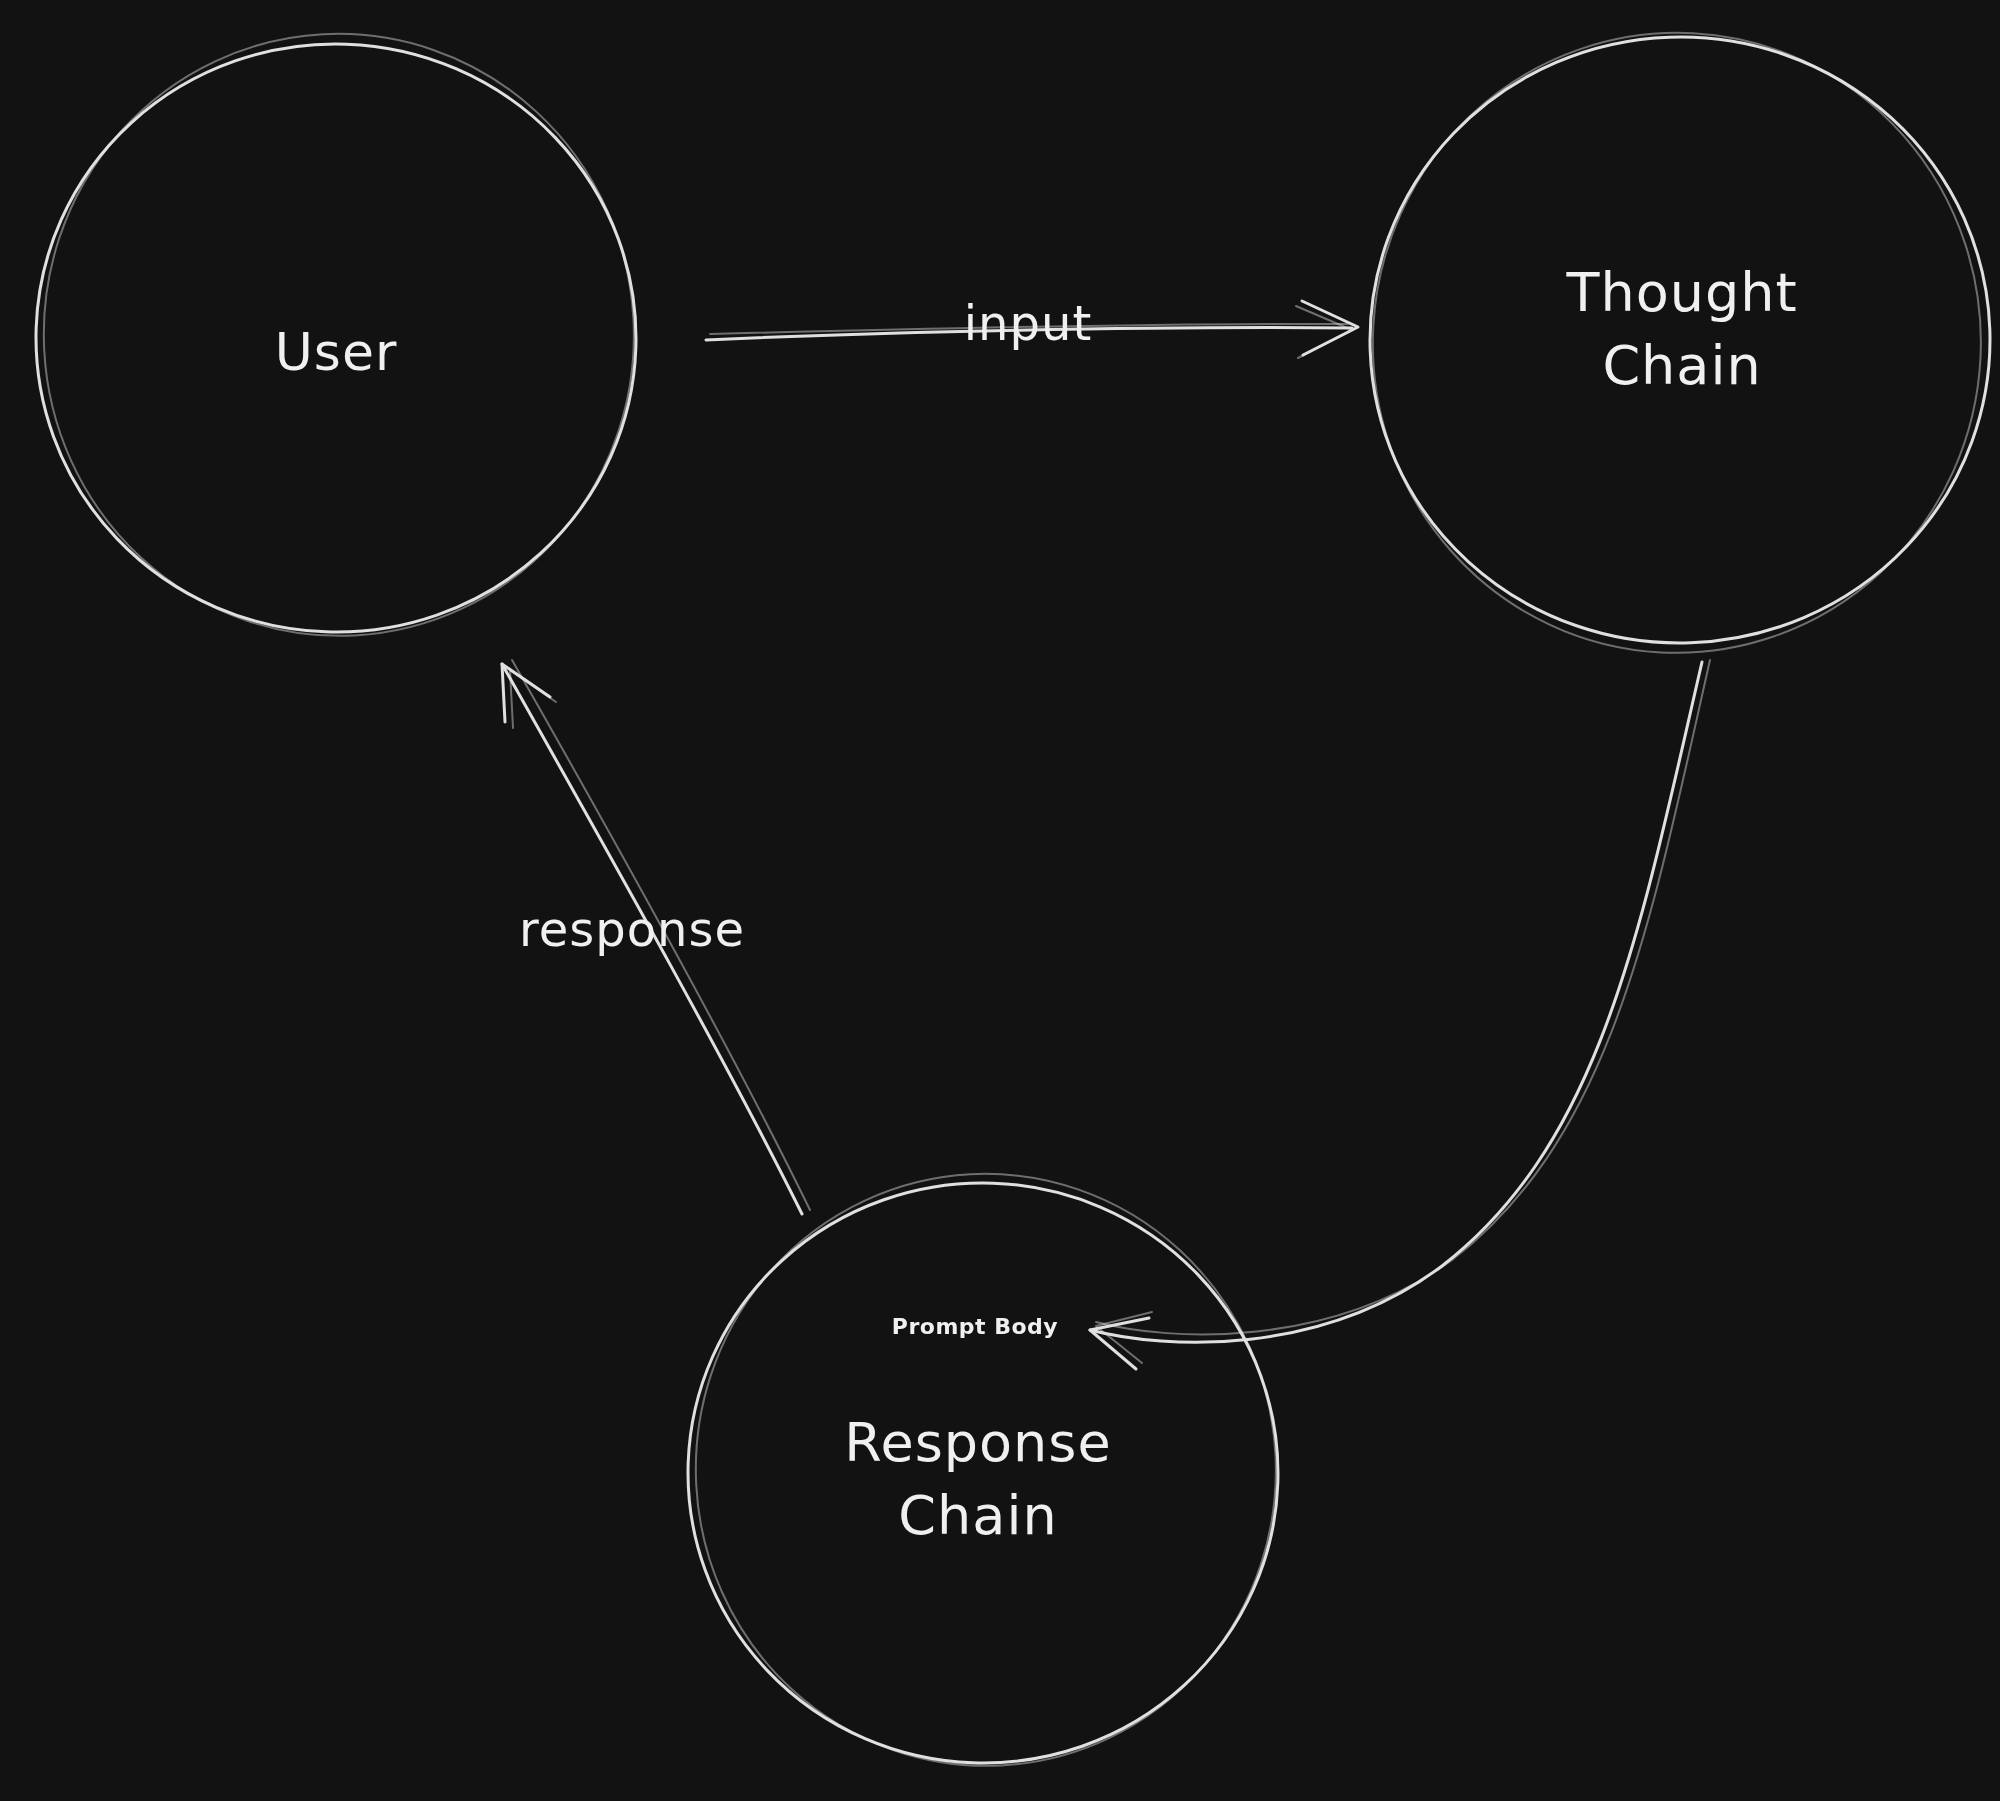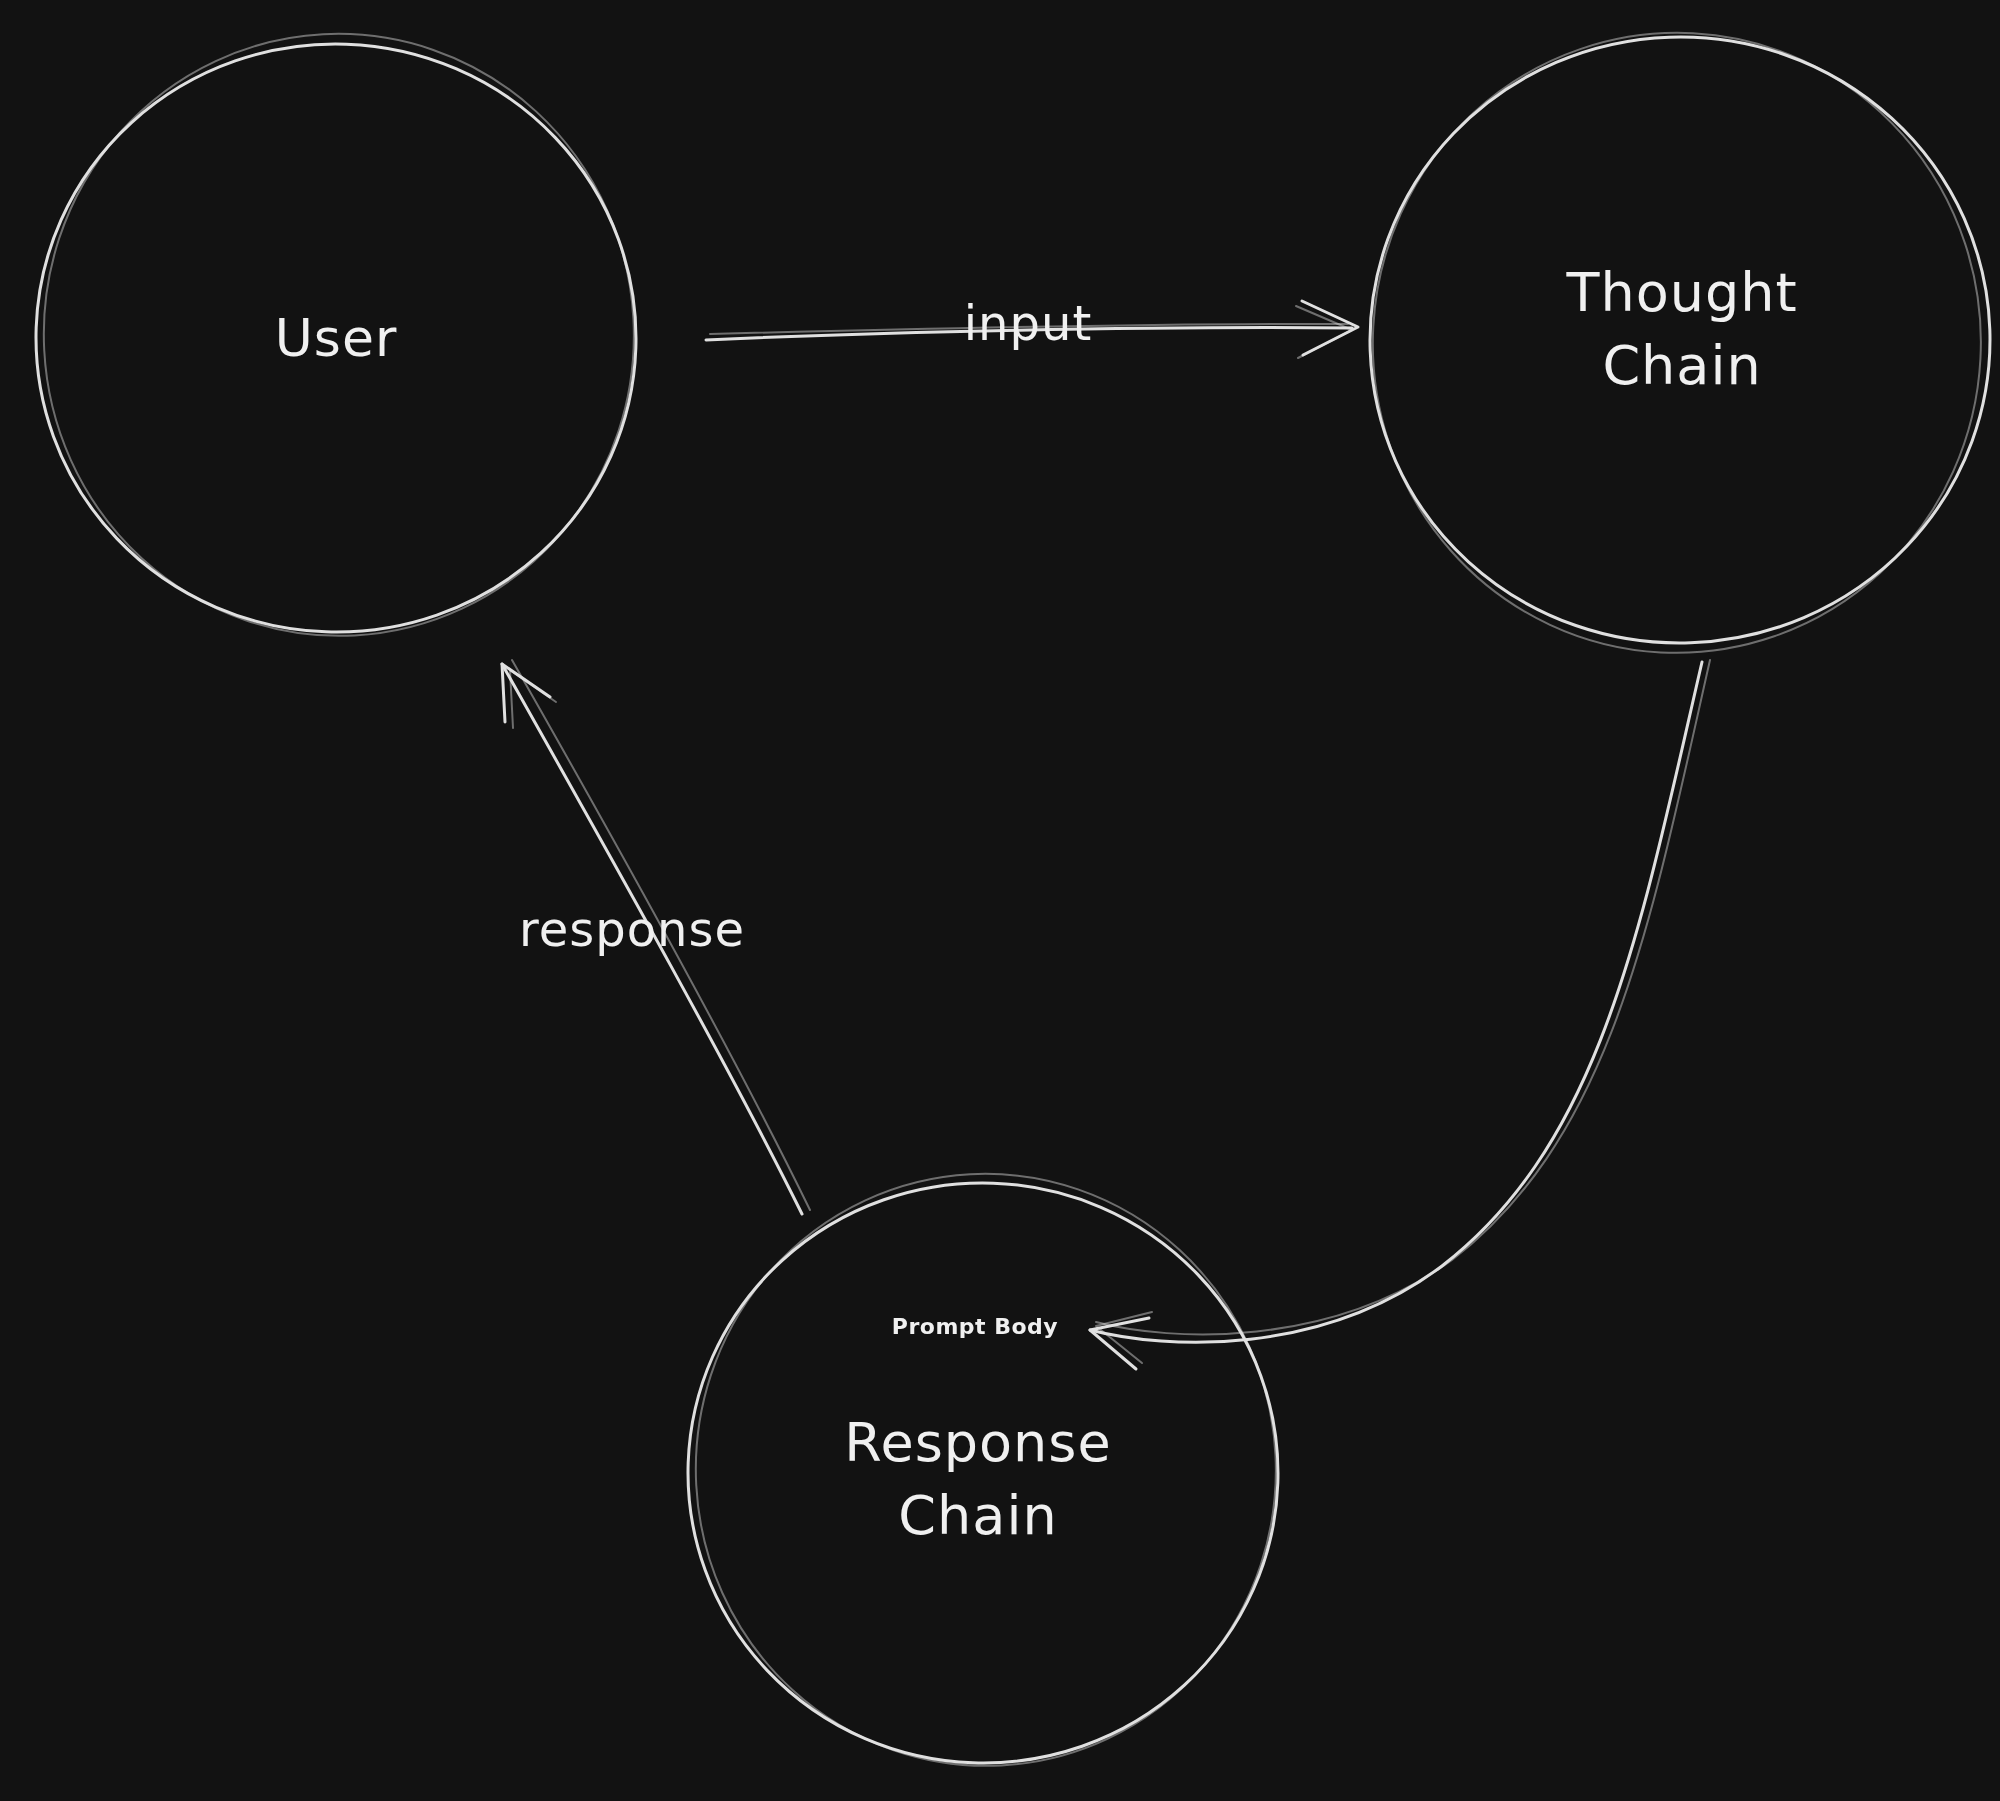--- a/index.html
+++ b/index.html
@@ -85,21 +85,21 @@
 
     <g>
       <path class="sketch" d="M 802 1214 C 728 1064, 600 838, 502 664"></path>
       <path class="sketch ghost" d="M 810 1210 C 736 1058, 610 832, 512 660"></path>
       <path class="sketch" d="M 505 722 L 502 664 L 550 697"></path>
       <path class="sketch ghost" d="M 513 728 L 510 670 L 556 702"></path>
     </g>
 
   </svg>
 
-  <div class="label node-label user" style="left:336px; top:338px;">User</div>
+  <div class="label node-label user" style="left:336px; top:352px;">User</div>
 
   <div class="label node-label" style="left:1682px; top:330px;">Thought
 Chain</div>
 
   <div class="label node-label" style="left:978px; top:1480px;">Response
 Chain</div>
 
   <div class="label sub-label" style="left:975px; top:1327px;">Prompt Body</div>
 
   <div class="label edge-label" style="left:1028px; top:323px;">input</div>

